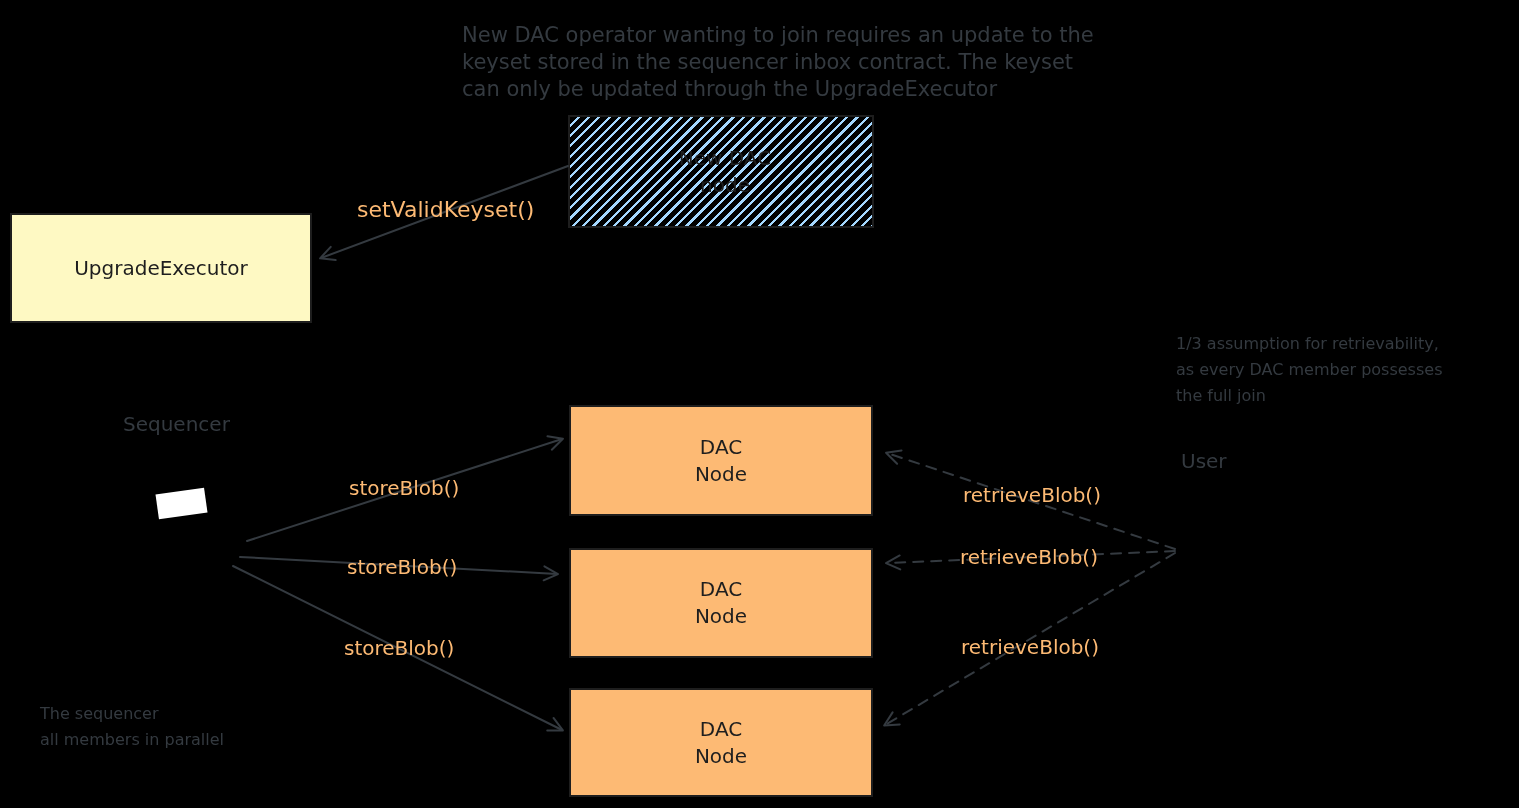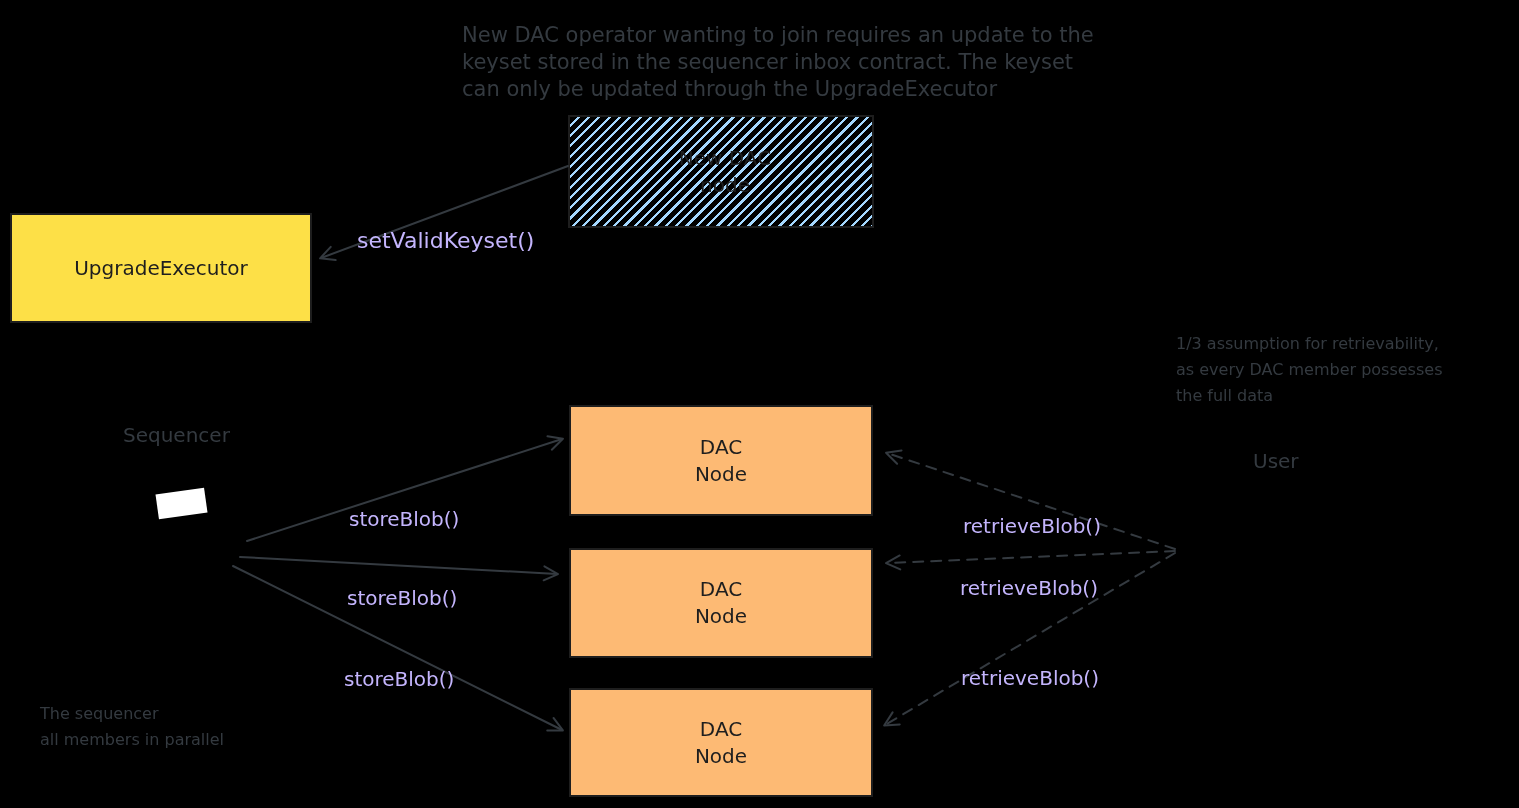--- a/index.html
+++ b/index.html
@@ -8,38 +8,38 @@
     width: 1519px;
     height: 808px;
     background: #000000;
     overflow: hidden;
     font-family: "DejaVu Sans", sans-serif;
     color: #343a40;
   }
   .abs { position: absolute; }
   .note { font-size: 16px; line-height: 26px; white-space: nowrap; color: #343a40; }
   .note.big { font-size: 21px; line-height: 27px; }
-  .edge-label { position: absolute; font-size: 20px; white-space: nowrap; color: #c4b5fd; margin-top: 31px; }
+  .edge-label { position: absolute; font-size: 20px; white-space: nowrap; color: #fdba74; }
   .edge-label.big { font-size: 22px; }
   .node-label { position: absolute; font-size: 20px; white-space: nowrap; color: #343a40; }
   .box {
     position: absolute;
     border: 2px solid #1e1e1e;
     box-sizing: border-box;
     display: flex;
     flex-direction: column;
     align-items: center;
     justify-content: center;
     text-align: center;
     font-size: 20px;
     line-height: 27px;
     color: #1e1e1e;
   }
   .box.dac { background: #fdba74; }
-  .box.pink { background: #fde047; }
+  .box.pink { background: #fef9c3; }
   .box.hachure {
     background: repeating-linear-gradient(135deg, transparent 0px, transparent 5px, #a5d8ff 5px, #a5d8ff 7.3px);
   }
   #edges-svg { position: absolute; left: 0; top: 0; pointer-events: none; }
   .screen {
     position: absolute;
     left: 157px; top: 491px;
     width: 49px; height: 25px;
     background: #ffffff;
     transform: rotate(-8deg);
@@ -93,30 +93,30 @@
 
   <div class="abs note big" style="left:462px; top:22px;">
     <div>New DAC operator wanting to join requires an update to the</div>
     <div>keyset stored in the sequencer inbox contract. The keyset</div>
     <div>can only be updated through the UpgradeExecutor</div>
   </div>
 
   <div class="abs note" style="left:1176px; top:331px;">
     <div>1/3 assumption for retrievability,</div>
     <div>as every DAC member possesses</div>
-    <div>the full data</div>
+    <div>the full join</div>
   </div>
 
   <div class="abs note" style="left:40px; top:701px;">
     <div>The sequencer</div>
     <div>all members in parallel</div>
   </div>
 
-  <div class="node-label" style="left:123px; top:423px;">Sequencer</div>
-  <div class="node-label" style="left:1253px; top:449px;">User</div>
+  <div class="node-label" style="left:123px; top:412px;">Sequencer</div>
+  <div class="node-label" style="left:1181px; top:449px;">User</div>
 
   <div class="edge-label big" style="left:357px; top:197px;">setValidKeyset()</div>
   <div class="edge-label" style="left:349px; top:476px;">storeBlob()</div>
   <div class="edge-label" style="left:347px; top:555px;">storeBlob()</div>
   <div class="edge-label" style="left:344px; top:636px;">storeBlob()</div>
   <div class="edge-label" style="left:963px; top:483px;">retrieveBlob()</div>
   <div class="edge-label" style="left:960px; top:545px;">retrieveBlob()</div>
   <div class="edge-label" style="left:961px; top:635px;">retrieveBlob()</div>
 
 </div>

